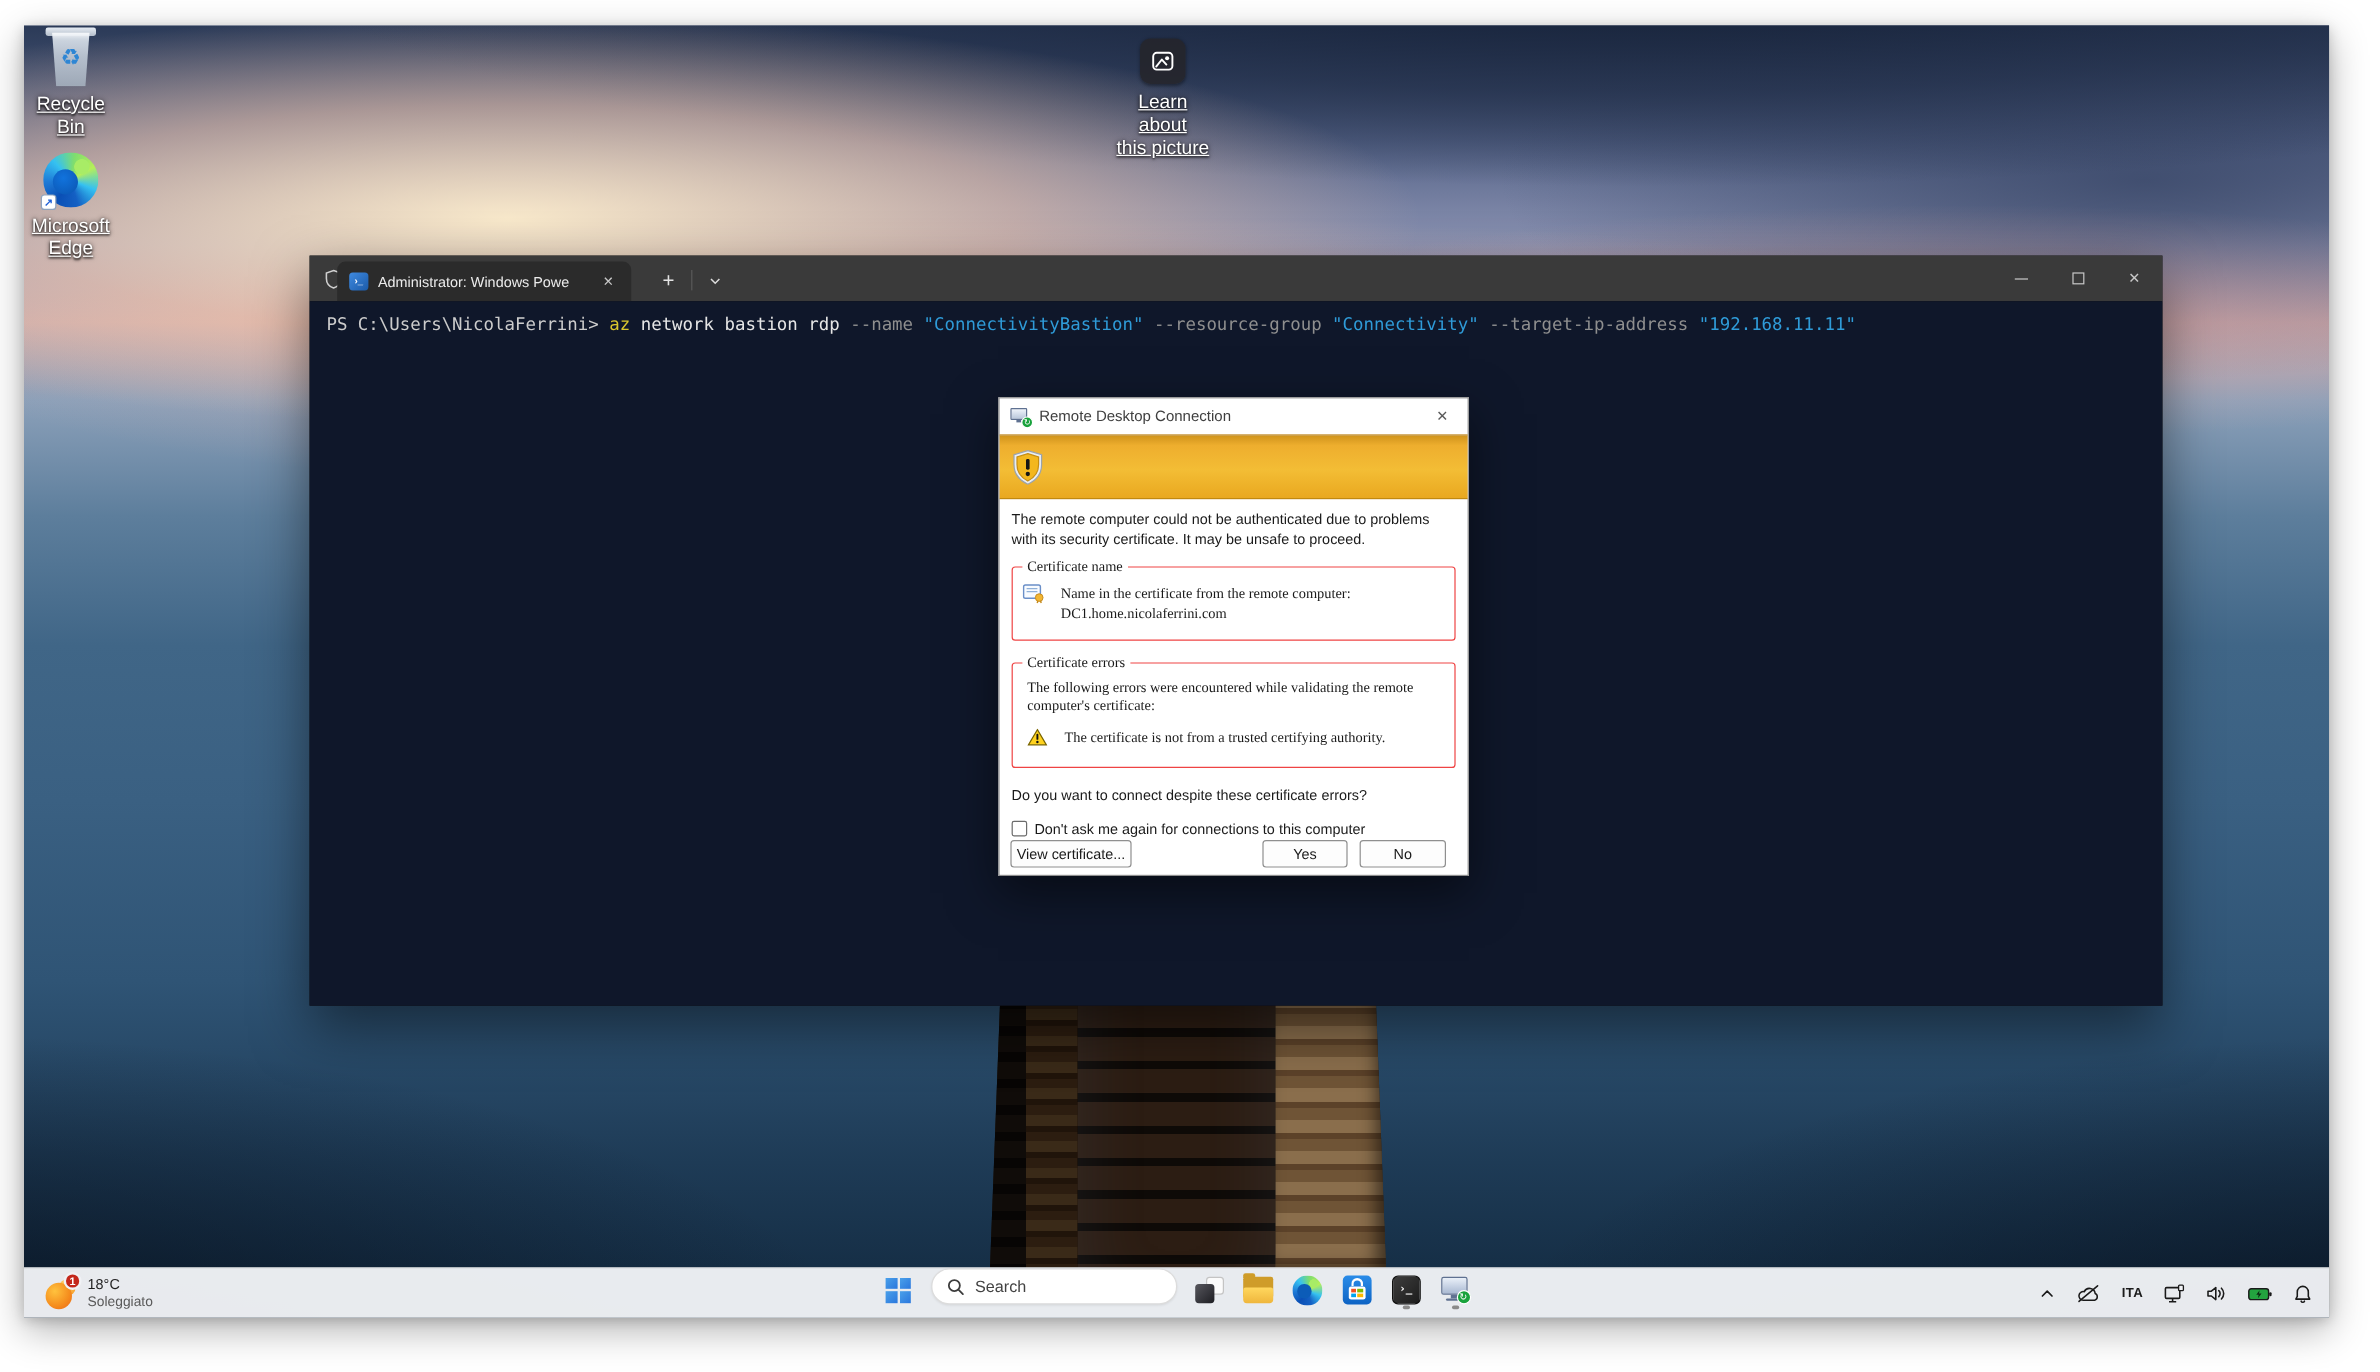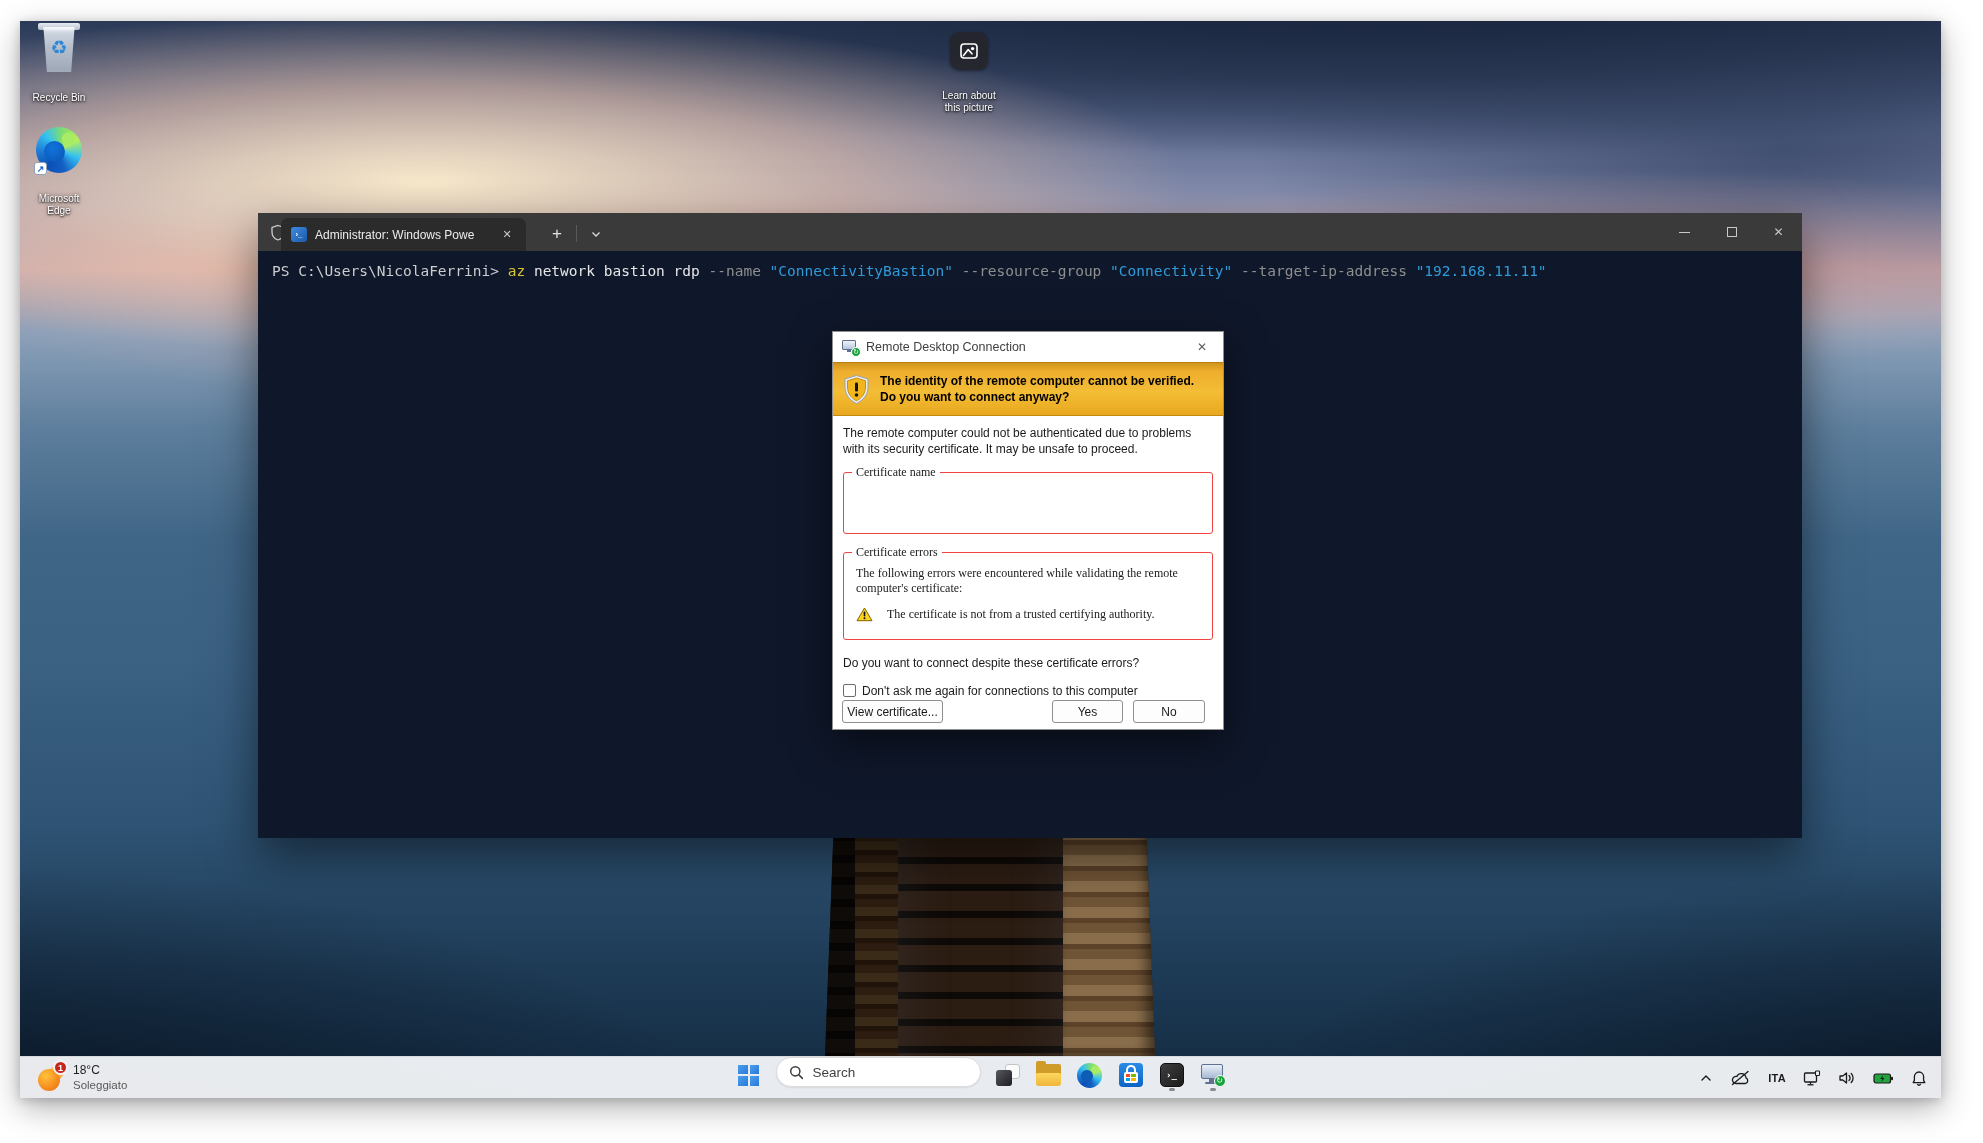--- a/index.html
+++ b/index.html
@@ -30,22 +30,22 @@
           background:repeating-linear-gradient(180deg,#3a2a18 0 9px,#20140a 9px 14px,#2c1d10 14px 22px); }
   .pier .planks { position:absolute; left:22%; top:0; width:50%; height:100%;
           background:repeating-linear-gradient(180deg,#2c1d13 0 20px,#0e0a07 20px 27px);
           box-shadow:inset 0 40px 60px rgba(110,140,175,.14); }
   .pier .beam-r { position:absolute; left:72%; top:0; width:28%; height:100%;
           background:repeating-linear-gradient(180deg,#8a6e4c 0 11px,#5c4229 11px 16px,#6f5436 16px 26px);
           box-shadow:inset -8px 0 14px rgba(0,0,0,.55); }
 
   
   .dicon { position:absolute; display:flex; flex-direction:column; align-items:center; cursor:default; }
-  .dicon .lbl { margin-top:20px; font-size:10px; color:#fff; text-align:center; line-height:1.18;
-                text-shadow:0 1px 2px rgba(0,0,0,.95), 0 0 4px rgba(0,0,0,.65); }
+  .dicon .lbl { margin-top:7px; font-size:16px; color:#fff; text-align:center; line-height:1.18;
+                text-shadow:0 1px 2px rgba(0,0,0,.95), 0 0 4px rgba(0,0,0,.65);text-decoration:underline; }
   .bin-art { position:relative; width:40px; height:50px; }
   .bin-body { position:absolute; left:1px; top:5px; width:38px; height:45px;
               clip-path:polygon(9% 0,91% 0,82% 100%,18% 100%);
               background:linear-gradient(180deg,rgba(228,235,243,.92) 0%,rgba(196,206,218,.88) 45%,rgba(164,176,190,.88) 100%);
               box-shadow:inset 0 3px 4px rgba(255,255,255,.7); }
   .bin-rim { position:absolute; left:-1px; top:1px; width:42px; height:7px; border-radius:2px;
              background:linear-gradient(180deg,#e6ecf3,#b3bdca); }
   .bin-glyph { position:absolute; left:0; top:14px; width:40px; text-align:center;
                font-size:19px; color:#2e86d4; }
   .edge-art { position:relative; width:46px; height:46px; }
@@ -280,27 +280,41 @@
     </div>
     <div class="dlg-banner">
       <span>
         <svg width="27" height="31" viewBox="0 0 27 31">
           <path d="M13.5 1.5 L25 5 V13 C25 21 20 26.5 13.5 29.5 C7 26.5 2 21 2 13 V5 Z" fill="#e9edf2" stroke="#9aa3ad" stroke-width="1"></path>
           <path d="M13.5 4 L22.5 6.8 V13 C22.5 19.5 18.6 24.2 13.5 26.8 C8.4 24.2 4.5 19.5 4.5 13 V6.8 Z" fill="#f3b71e" stroke="#c78e12" stroke-width="1"></path>
           <rect x="12" y="8.5" width="3" height="9" rx="1.2" fill="#151515"></rect>
           <circle cx="13.5" cy="21" r="1.8" fill="#151515"></circle>
         </svg>
       </span>
-      <div class="dlg-banner-text">The identity of the remote computer cannot be verified. Do you want to connect anyway?</div>
     </div>
     <div class="dlg-body">
       <div class="dlg-intro">The remote computer could not be authenticated due to problems with its security certificate. It may be unsafe to proceed.</div>
 
       <div class="groupbox" style="height:62px;">
         <span class="legend">Certificate name</span>
+        <div class="grp-row">
+          <span>
+            <svg width="19" height="17" viewBox="0 0 19 17">
+              <rect x="1" y="1.5" width="14" height="11" rx="1.5" fill="#f8fbff" stroke="#6a8fc8" stroke-width="1.2"></rect>
+              <line x1="3.5" y1="4.5" x2="12.5" y2="4.5" stroke="#8fb0d8" stroke-width="1"></line>
+              <line x1="3.5" y1="7" x2="12.5" y2="7" stroke="#8fb0d8" stroke-width="1"></line>
+              <circle cx="14" cy="12" r="3.2" fill="#f2b632" stroke="#c58a1d" stroke-width="0.8"></circle>
+              <path d="M12.8 14.8 L12.4 16.6 M15.2 14.8 L15.6 16.6" stroke="#c58a1d" stroke-width="1.2"></path>
+            </svg>
+          </span>
+          <div class="txt">
+            <div>Name in the certificate from the remote computer:</div>
+            <div>DC1.home.nicolaferrini.com</div>
+          </div>
+        </div>
       </div>
 
       <div class="groupbox" style="height:88px; margin-top:18px;">
         <span class="legend">Certificate errors</span>
         <div class="err-para">The following errors were encountered while validating the remote computer's certificate:</div>
         <div class="err-row">
           <span>
             <svg width="17" height="15" viewBox="0 0 17 15">
               <path d="M8.5 1 L16 13.7 H1 Z" fill="#ffd21e" stroke="#7a6500" stroke-width="1"></path>
               <rect x="7.7" y="4.5" width="1.6" height="5" rx="0.7" fill="#111"></rect>

